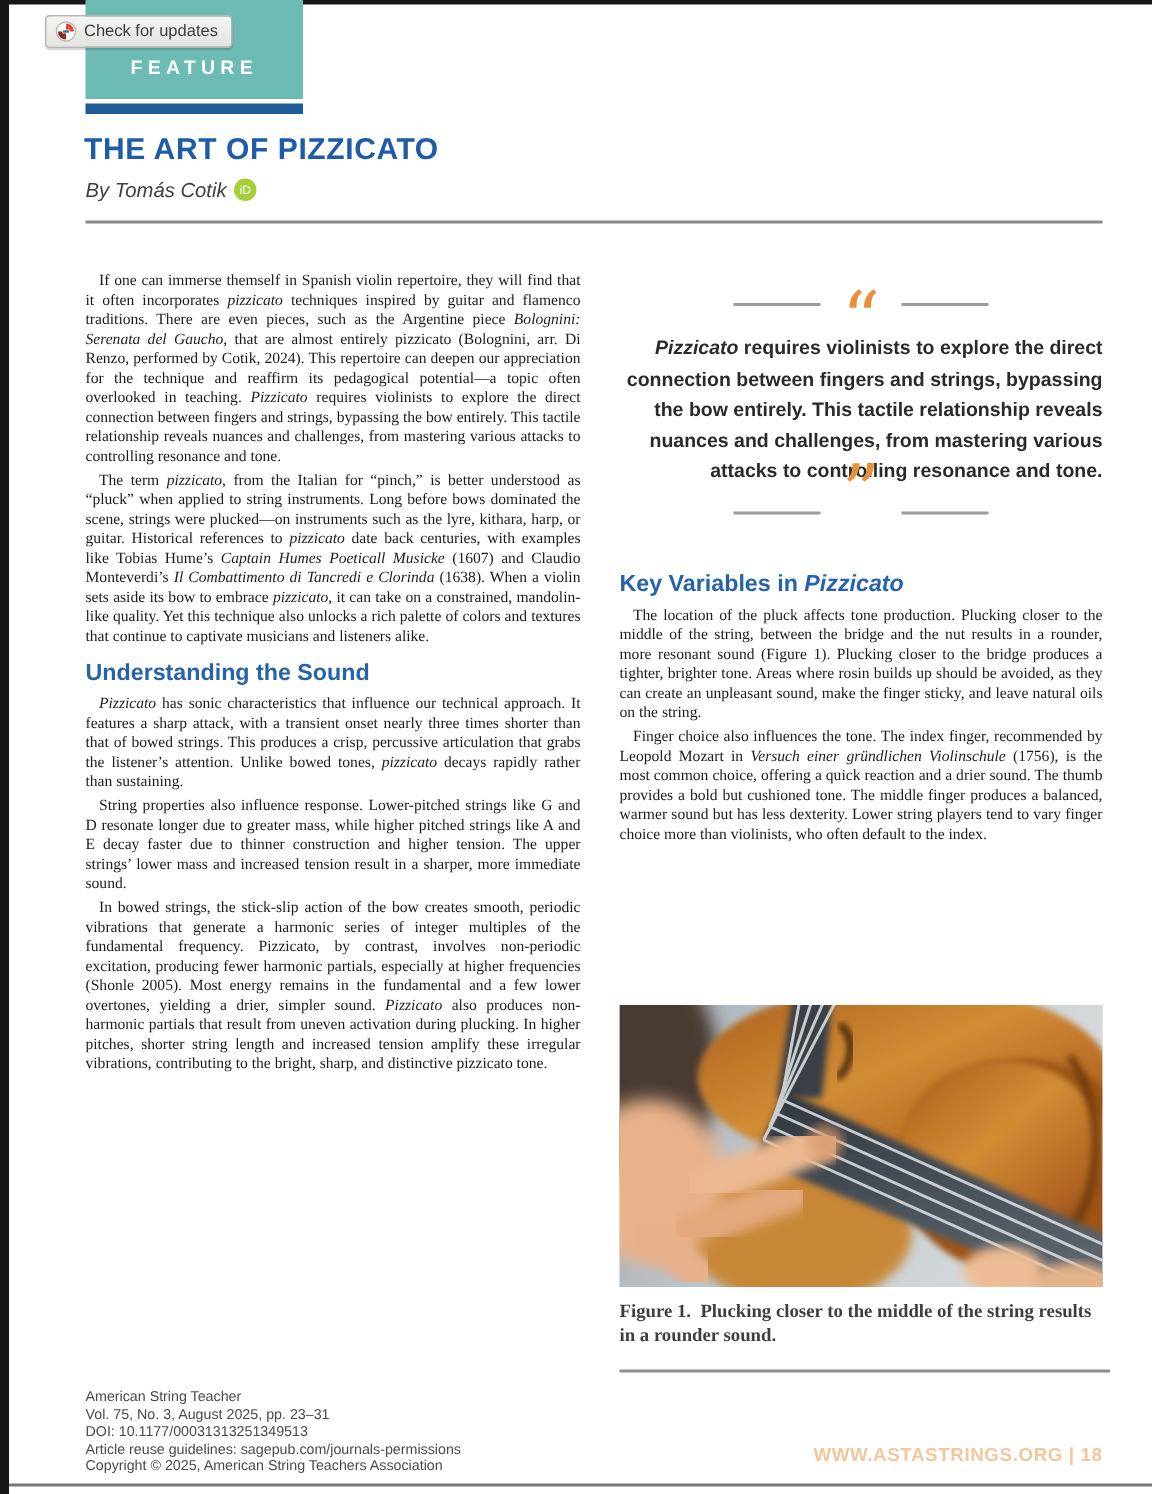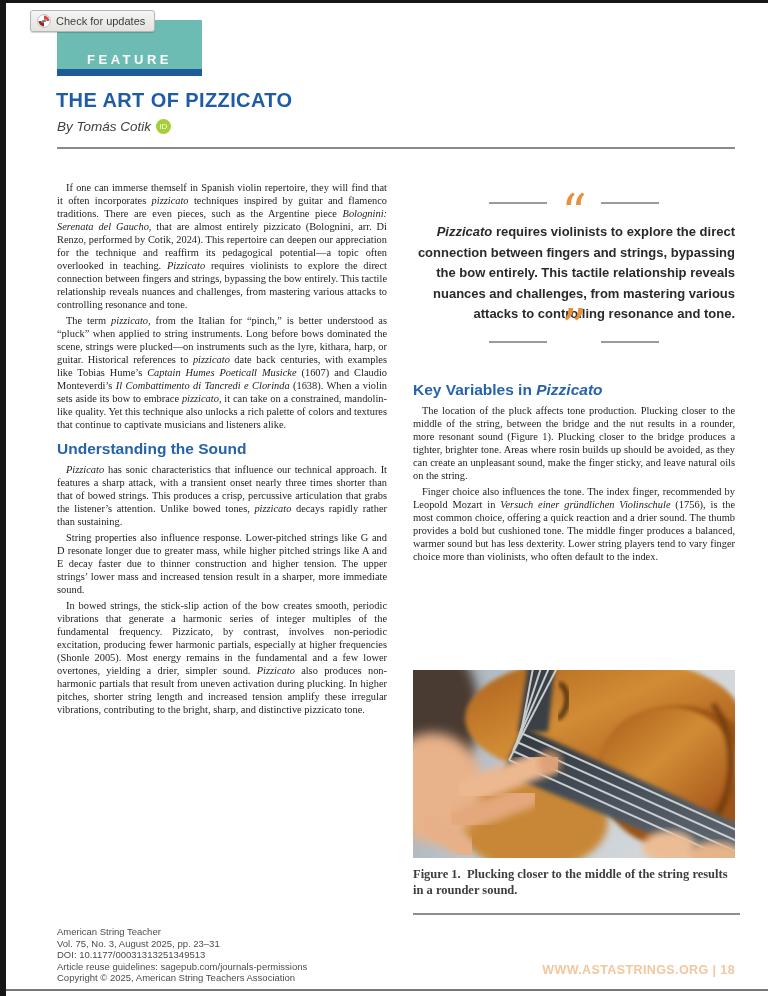--- a/index.html
+++ b/index.html
@@ -12,21 +12,21 @@
   .edge-top   { position:absolute; left:0; top:0; width:768px; height:3px; background:#161616; }
   .bottom-rule{ position:absolute; left:6px; top:989px; width:762px; height:2px; background:#777779; }
 
   
   .crossmark-badge { position:absolute; left:30px; top:10px; height:22px; display:flex; align-items:center; gap:5px;
     padding:0 9px 0 6px; background:linear-gradient(#f4f4f2,#e3e3e0); border:1px solid #b5b5b2; border-radius:3px;
     box-shadow:0 1px 1px rgba(0,0,0,.18); z-index:5; cursor:pointer; }
   .crossmark-badge span.lbl { font-size:11px; color:#3c3c3c; }
 
   
-  .feature-banner { position:absolute; left:57px; top:20px; width:145px; height:56px; background:#6CBCB4;
+  .feature-banner { position:absolute; left:57px; top:0; width:145px; height:66px; background:#6CBCB4;
     display:flex; align-items:center; justify-content:center; padding-top:22px; }
   .feature-banner .feature-text { color:#ffffff; font-weight:bold; font-size:13px; letter-spacing:3.5px; }
   .feature-bar { position:absolute; left:57px; top:69px; width:145px; height:7px; background:#1E5C99; }
 
   .title { position:absolute; left:56px; top:86px; font-size:20px; line-height:28px; font-weight:bold;
     letter-spacing:0.4px; color:#1E5CA8; }
   .byline-row { position:absolute; left:57px; top:119px; display:flex; align-items:center; gap:5px; }
   .byline { font-style:italic; font-size:13.5px; color:#404042; }
   .orcid { width:15px; height:15px; border-radius:50%; background:#A6CE39; color:#ffffff; font-size:8px;
     font-weight:normal; display:flex; align-items:center; justify-content:center; cursor:pointer; }

